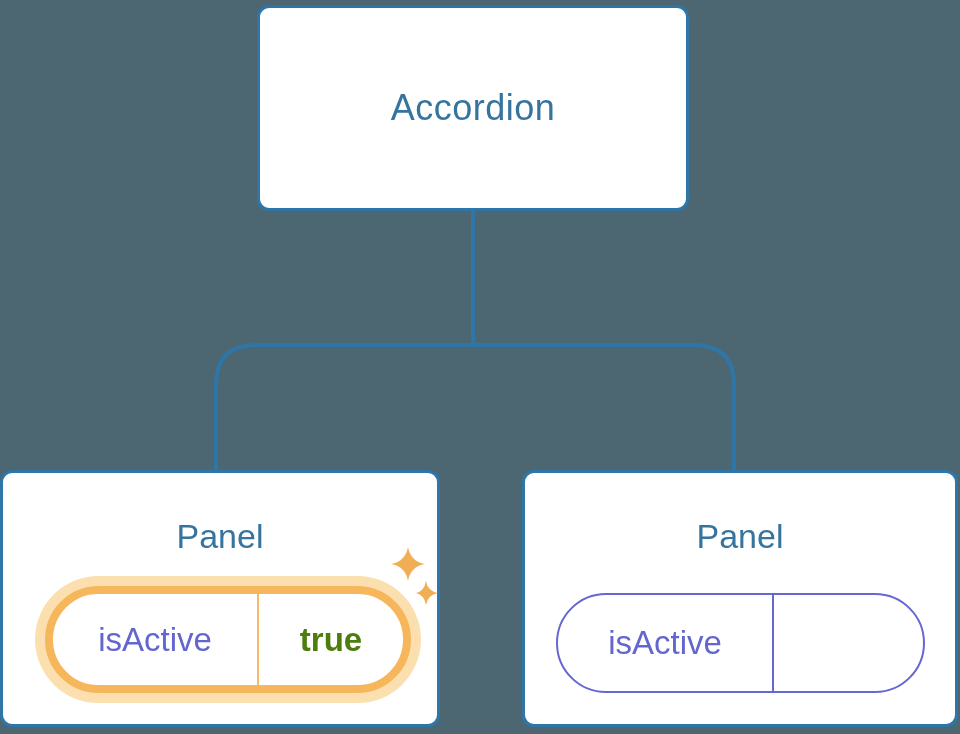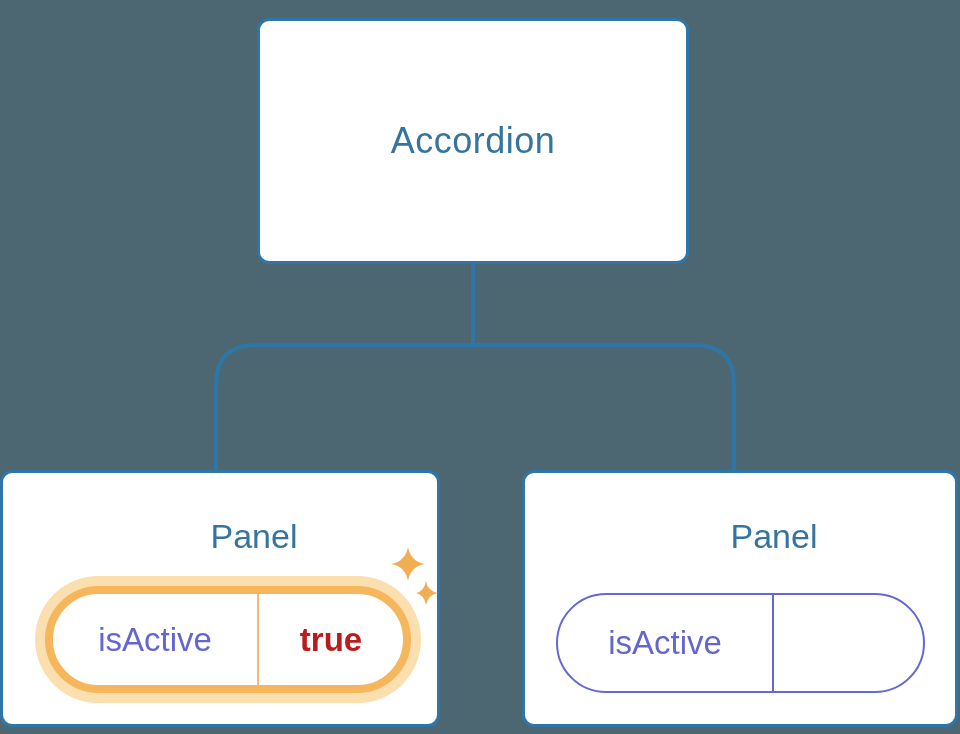--- a/index.html
+++ b/index.html
@@ -12,35 +12,35 @@
   }
   .connectors{position:absolute;left:0;top:0;width:960px;height:734px;}
   .node{
     position:absolute;
     background:#ffffff;
     border:3px solid #2E76A8;
     border-radius:12px;
     box-sizing:border-box;
   }
   .accordion{
-    left:257px;top:18px;width:432px;height:246px;
+    left:257px;top:5px;width:432px;height:206px;
     display:flex;align-items:center;justify-content:center;
   }
   .node-label{
     color:#35749E;
     font-size:36px;
     font-weight:500;
     letter-spacing:0.5px;
   }
   .panel-left{left:0px;top:470px;width:440px;height:257px;}
   .panel-right{left:522px;top:470px;width:436px;height:257px;}
   .panel-title{
     position:absolute;left:0;top:44px;width:100%;
     text-align:center;
-    color:#35749E;font-size:34px;font-weight:500;margin-left:34px;
+    color:#35749E;font-size:34px;font-weight:500;
   }
   .pill{
     position:absolute;
     background:#ffffff;
     border-radius:999px;
     display:flex;align-items:stretch;
     box-sizing:content-box;
   }
   .pill-active{
     left:42px;top:113px;width:350px;height:91px;
@@ -50,21 +50,21 @@
   .pill-inactive{
     left:31px;top:120px;width:365px;height:96px;
     border:2px solid #6468D0;
   }
   .pill-cell{
     display:flex;align-items:center;justify-content:center;
     font-size:33px;
     color:#6366CF;
   }
   .pill-active .cell-prop{width:204px;}
-  .pill-active .cell-value{flex:1;font-weight:bold;color:#b91c1c;}
+  .pill-active .cell-value{flex:1;font-weight:bold;color:#4d7c0f;}
   .pill-inactive .cell-prop{width:214px;}
   .pill-inactive .cell-value{flex:1;}
   .pill-divider{width:2px;}
   .divider-orange{background:#F3BB6A;}
   .divider-purple{background:#6468D0;}
   .sparkles{position:absolute;left:376px;top:66px;}
 </style>
 </head>
 <body>
 

